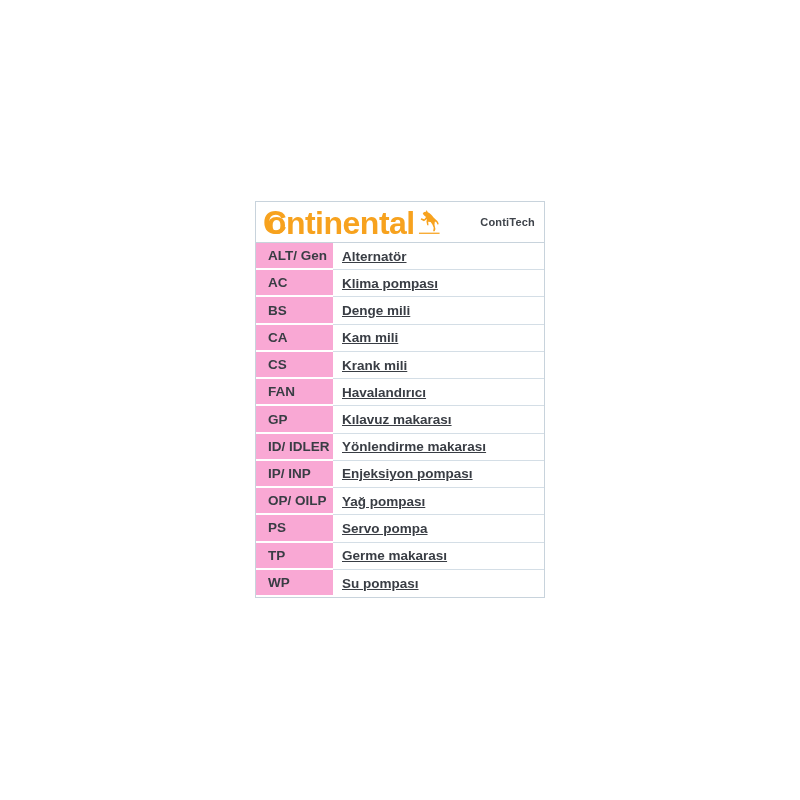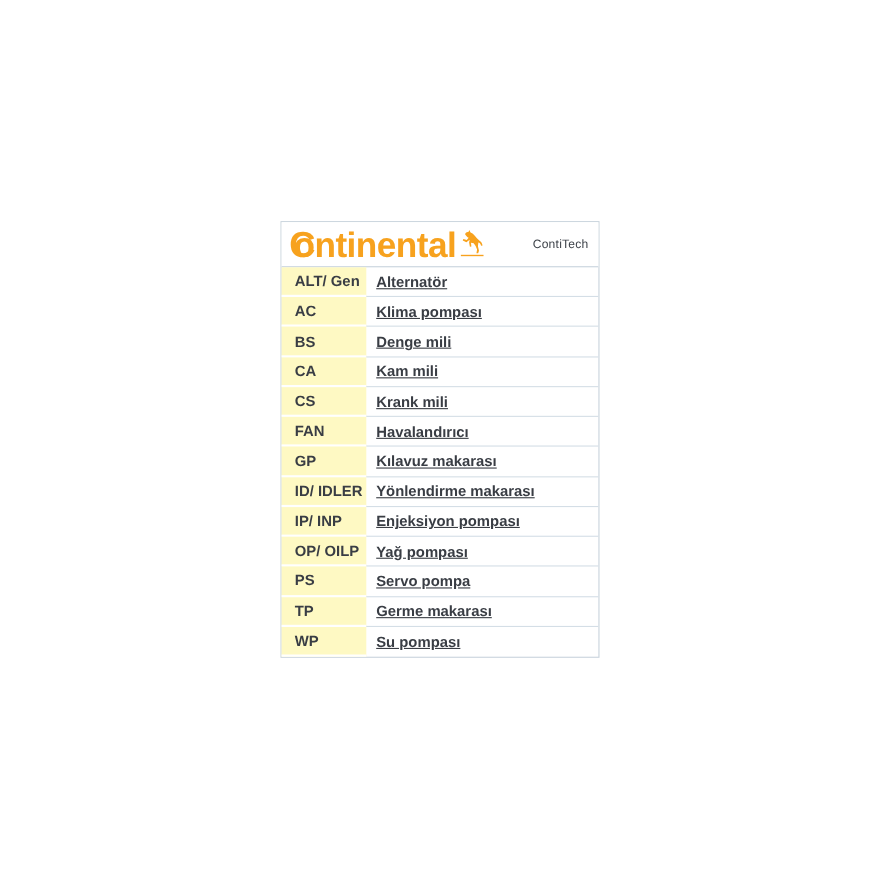--- a/index.html
+++ b/index.html
@@ -50,21 +50,21 @@
     margin-left: -20px;
     letter-spacing: -0.5px;
   }
   .horse-wrap {
     margin-left: 3px;
     align-self: flex-end;
     display: block;
   }
   .brand {
     font-size: 11px;
-    font-weight: 400;
+    font-weight: 700;
     color: #3E434A;
     letter-spacing: 0.2px;
   }
   .rows {
     flex: 1;
     display: flex;
     flex-direction: column;
   }
   .row {
     flex: 1;
@@ -76,21 +76,21 @@
     align-items: center;
     box-sizing: border-box;
     font-size: 13.5px;
     font-weight: 700;
     color: #393D44;
     white-space: nowrap;
   }
   .cell.abbr {
     width: 77px;
     flex: 0 0 77px;
-    background: #fef9c3;
+    background: #f9a8d4;
     padding-left: 12px;
     border-bottom: 2px solid #ffffff;
   }
   .cell.desc {
     flex: 1;
     padding-left: 9px;
     border-bottom: 1px solid #D4DEE6;
     text-decoration: underline;
   }
   .row:last-child .cell.desc {

